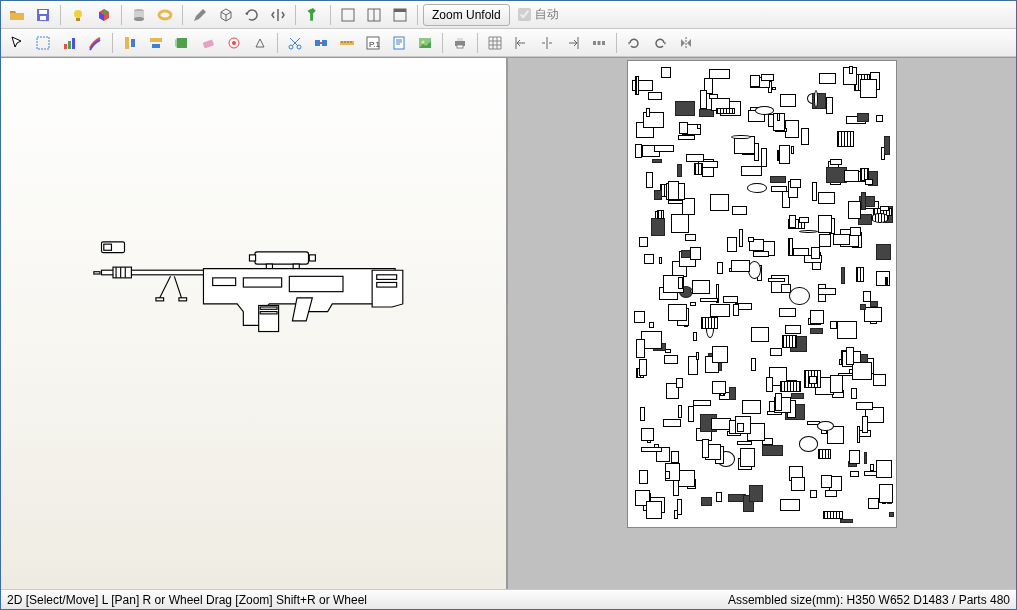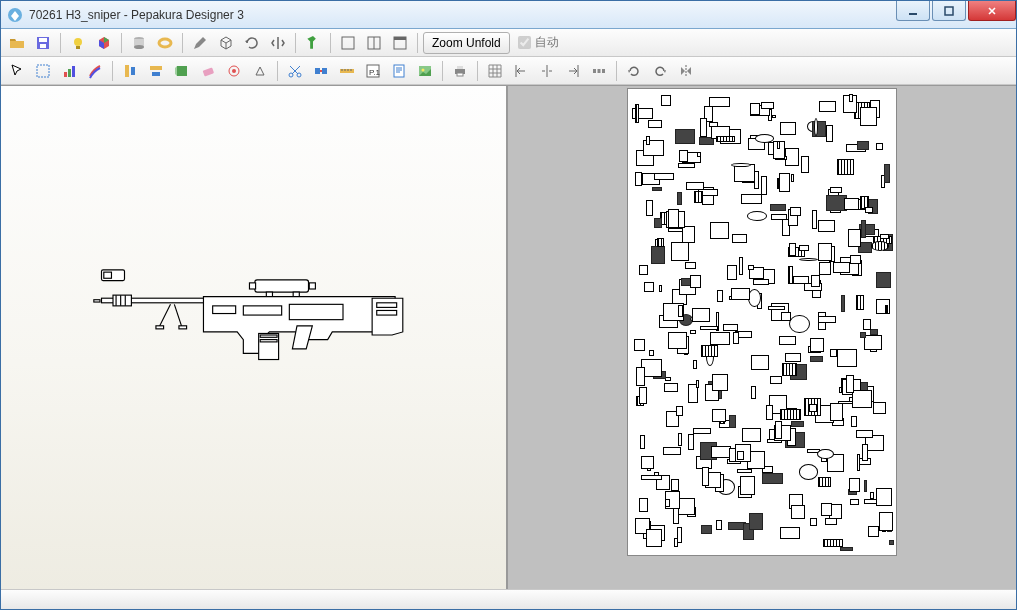--- a/index.html
+++ b/index.html
@@ -36,44 +36,20 @@
 .part { position: absolute; border: 1px solid #000; background: #fff; }
 .part.dark { background: #444; border-color: #222; }
 .part.hatch { background: repeating-linear-gradient(90deg,#000 0,#000 1px,#fff 1px,#fff 3px); }
 .part.r { border-radius: 50%; }
 </style>
 </head>
 <body>
 
 <div class="window">
 
-  <div class="titlebar">
-    <svg class="app-icon" viewBox="0 0 16 16">
-        <circle cx="8" cy="8" r="7" fill="#6ab0e0"></circle>
-        <path d="M4 9 L8 4 L12 9 L8 14 Z" fill="#fff"></path>
-      </svg>
-    <div class="title">70261 H3_sniper - Pepakura Designer 3</div>
-    <div class="win-controls">
-      <div class="win-btn">
-          <svg viewBox="0 0 10 10">
-            <rect x="1" y="7" width="8" height="2" fill="#2a4a6a"></rect>
-          </svg>
-        </div>
-      <div class="win-btn">
-          <svg viewBox="0 0 10 10">
-            <rect x="1" y="1" width="8" height="8" fill="none" stroke="#2a4a6a" stroke-width="1.5"></rect>
-          </svg>
-        </div>
-      <div class="win-btn close">
-          <svg viewBox="0 0 10 10">
-            <path d="M2 2 L8 8 M8 2 L2 8" stroke="#fff" stroke-width="1.6"></path>
-          </svg>
-        </div>
-    </div>
-  </div>
 
 
   <div class="toolbar">
     <div class="tb-btn">
         <svg viewBox="0 0 16 16">
           <path class="ic-folder" d="M1 4h5l1 2h8v7H1z"></path>
           <path fill="#c89830" d="M1 4h5l1 2H1z"></path>
         </svg>
       </div>
     <div class="tb-btn">
@@ -688,15 +664,17 @@
           <div class="part" style="left: 104.15px; top: 145.227px; width: 14.4667px; height: 8.32277px;"></div>
           <div class="part" style="left: 62.2733px; top: 185.746px; width: 10.7478px; height: 13.4368px;"></div>
           <div class="part hatch" style="left: 153.659px; top: 273.569px; width: 14.8621px; height: 13.0693px;"></div>
           <div class="part" style="left: 216.296px; top: 108.93px; width: 14.8098px; height: 12.5536px;"></div>
           <div class="part" style="left: 83.7738px; top: 284.888px; width: 16.5908px; height: 17.2232px;"></div>
         </div>
     </div>
   </div>
 
   <div class="statusbar">
+    <div class="status-left">2D [Select/Move] L [Pan] R or Wheel Drag [Zoom] Shift+R or Wheel</div>
+    <div>Assembled size(mm): H350 W652 D1483 / Parts 480</div>
   </div>
 
 </div>
 
 </body></html>

